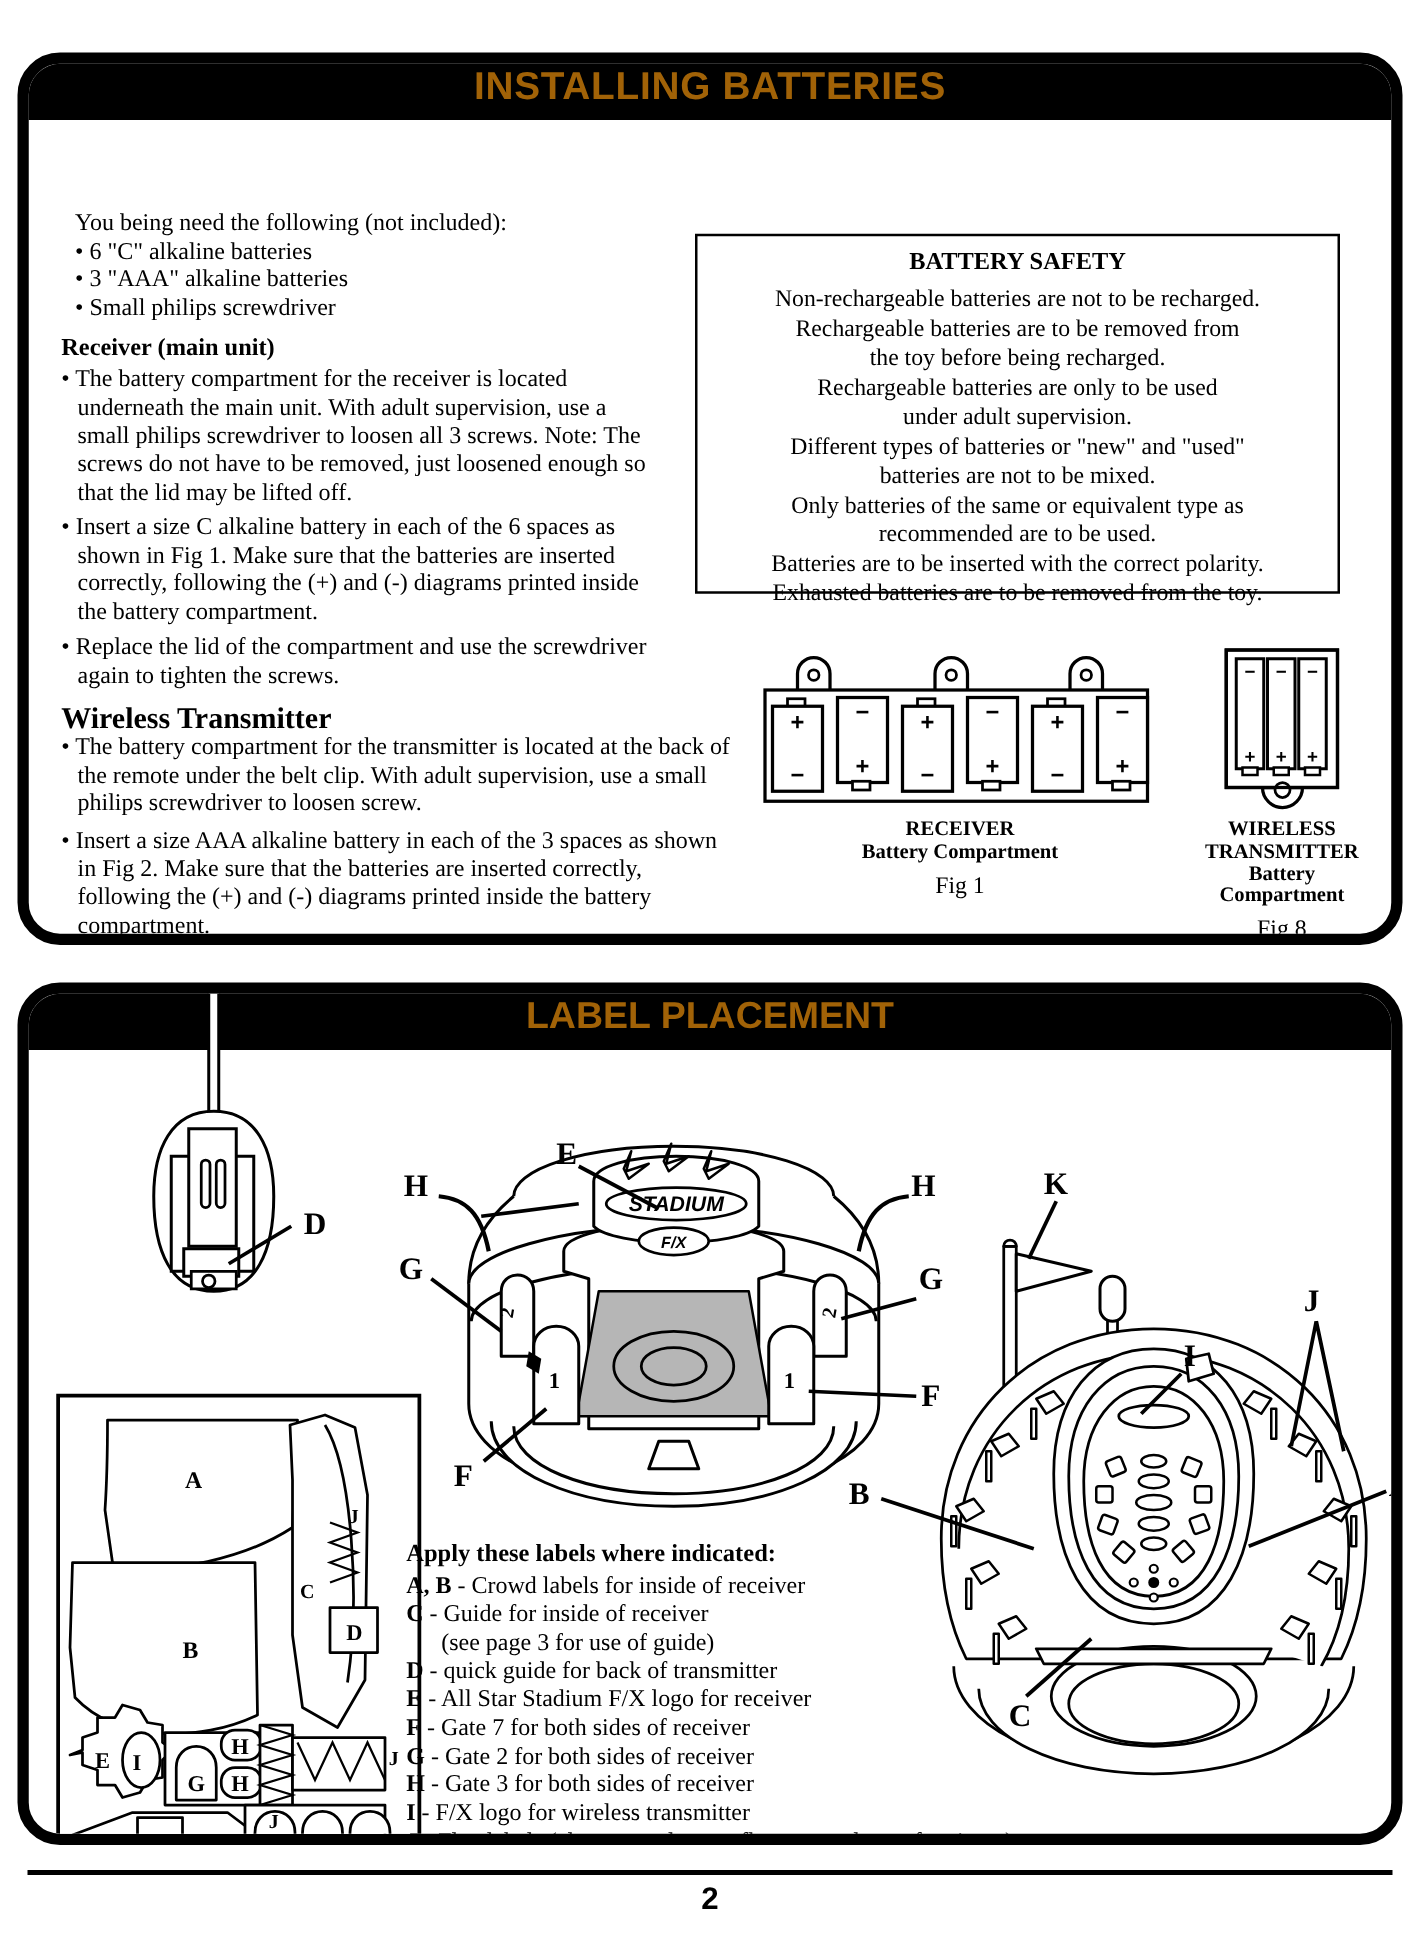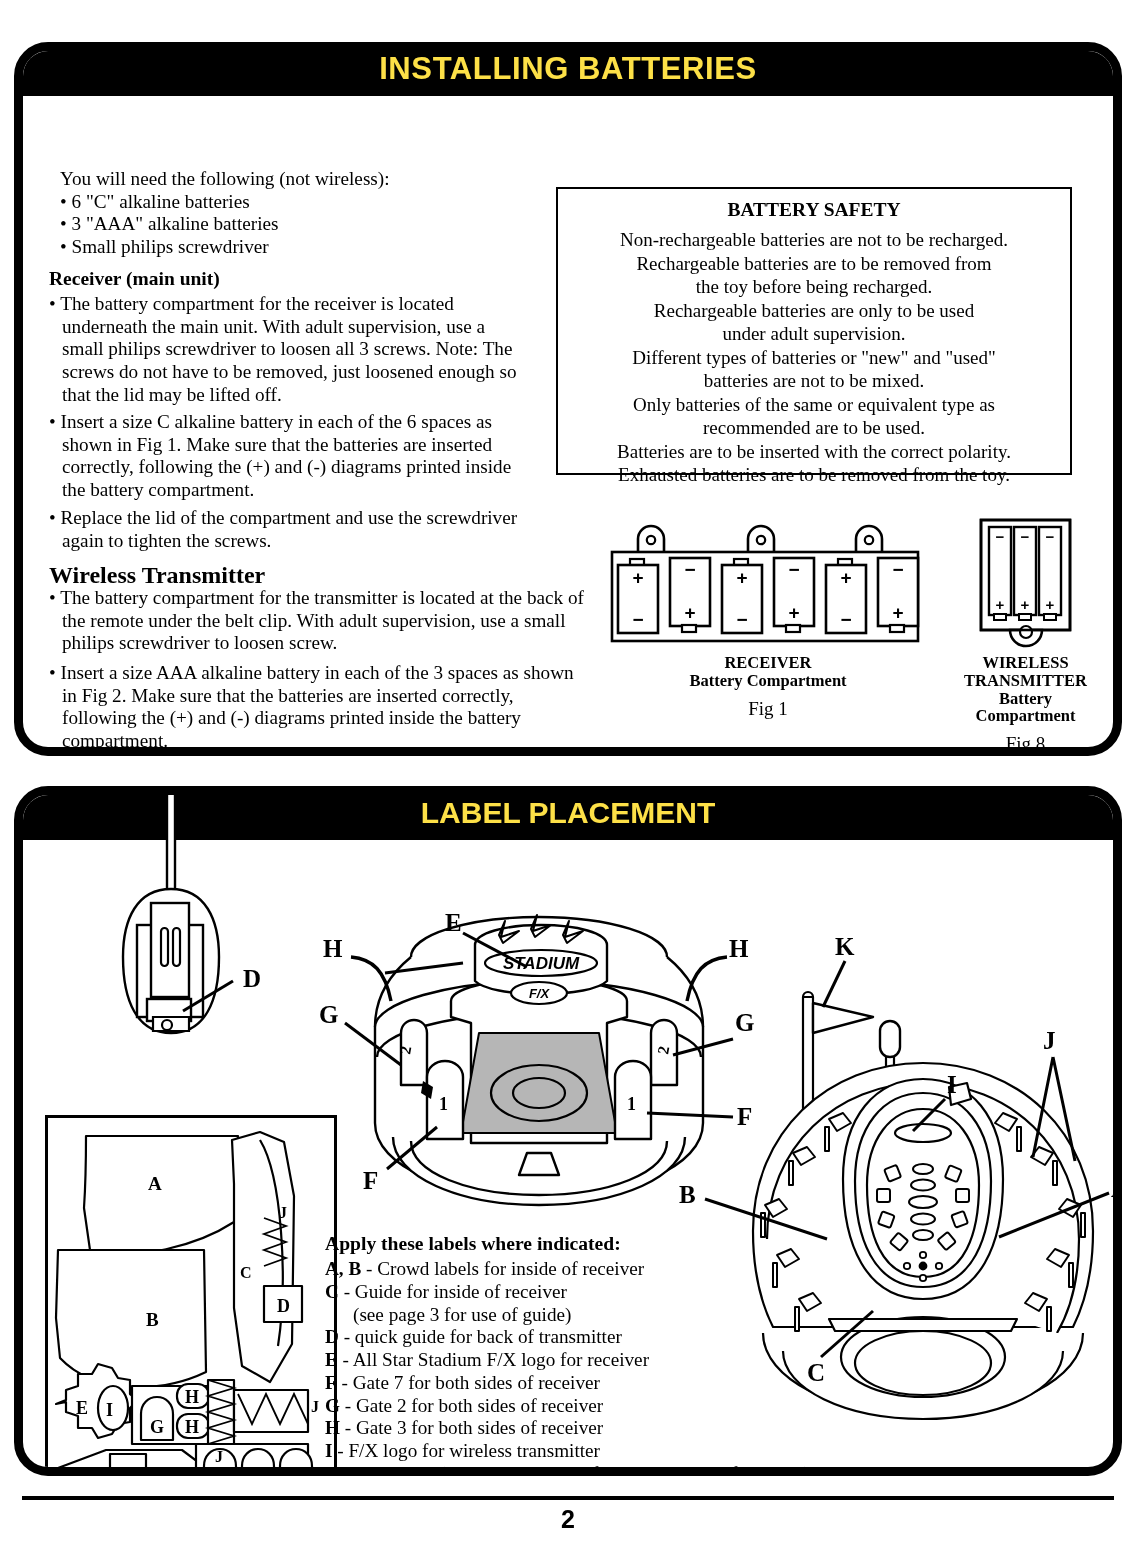--- a/index.html
+++ b/index.html
@@ -29,21 +29,21 @@
   .panel-header {
     position: absolute;
     left: -10px; top: -10px; right: -10px;
     height: 55px;
     background: #000;
     border-top-left-radius: 34px;
     border-top-right-radius: 34px;
     display: flex; align-items: center; justify-content: center;
   }
   .panel-header .title {
-    color: #fde047;
+    color: #a16207;
     font-family: "Liberation Sans", "DejaVu Sans", sans-serif;
     font-weight: bold;
     font-size: 31px;
     letter-spacing: 0.6px;
   }
   #panel-labels .panel-header .title { font-size: 30px; letter-spacing: 0px; }
 
   .panel-body { position: absolute; left: 0; top: 46px; right: 0; bottom: 0; }
 
   
@@ -110,21 +110,21 @@
 <body>
 
 <div class="panel" id="panel-batteries">
   <div class="panel-header">
     <span class="title">INSTALLING BATTERIES</span>
   </div>
 
   <div class="panel-body">
 
     <div id="intro">
-      <div class="txt line">You will need the following (not wireless):</div>
+      <div class="txt line">You being need the following (not included):</div>
       <div class="txt line">• 6 "C" alkaline batteries</div>
       <div class="txt line">• 3 "AAA" alkaline batteries</div>
       <div class="txt line">• Small philips screwdriver</div>
     </div>
 
     <div id="recv-head">Receiver (main unit)</div>
     <div id="recv-b1" class="txt hang">• The battery compartment for the receiver is located underneath the main unit. With adult supervision, use a small philips screwdriver to loosen all 3 screws. Note: The screws do not have to be removed, just loosened enough so that the lid may be lifted off.</div>
     <div id="recv-b2" class="txt hang">• Insert a size C alkaline battery in each of the 6 spaces as shown in Fig 1. Make sure that the batteries are inserted correctly, following the (+) and (-) diagrams printed inside the battery compartment.</div>
     <div id="recv-b3" class="txt hang">• Replace the lid of the compartment and use the screwdriver again to tighten the screws.</div>
 

